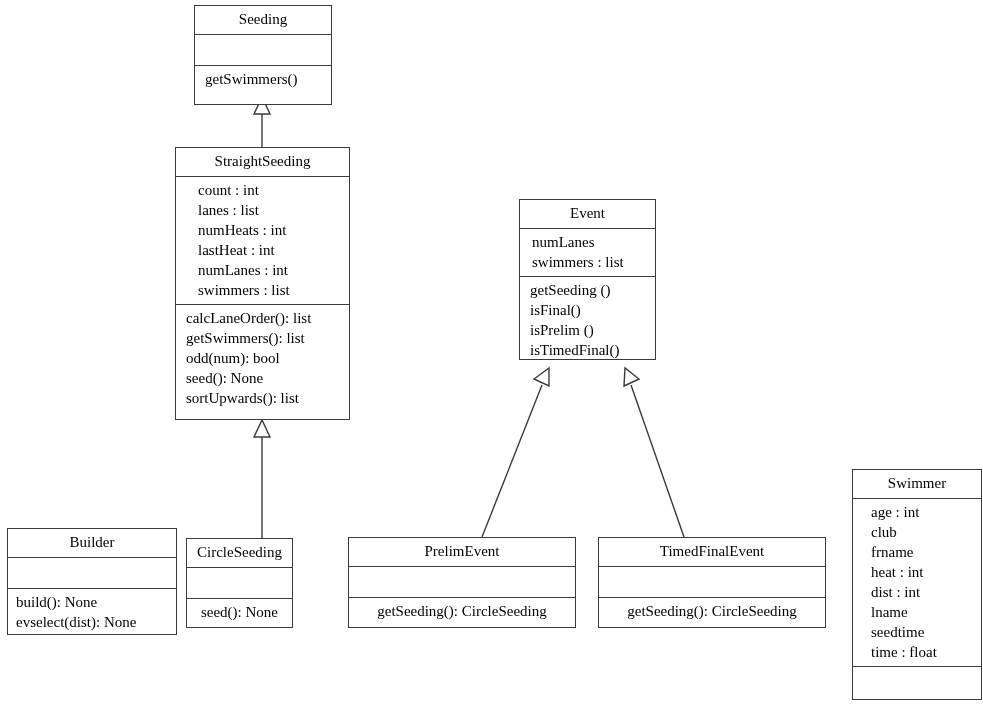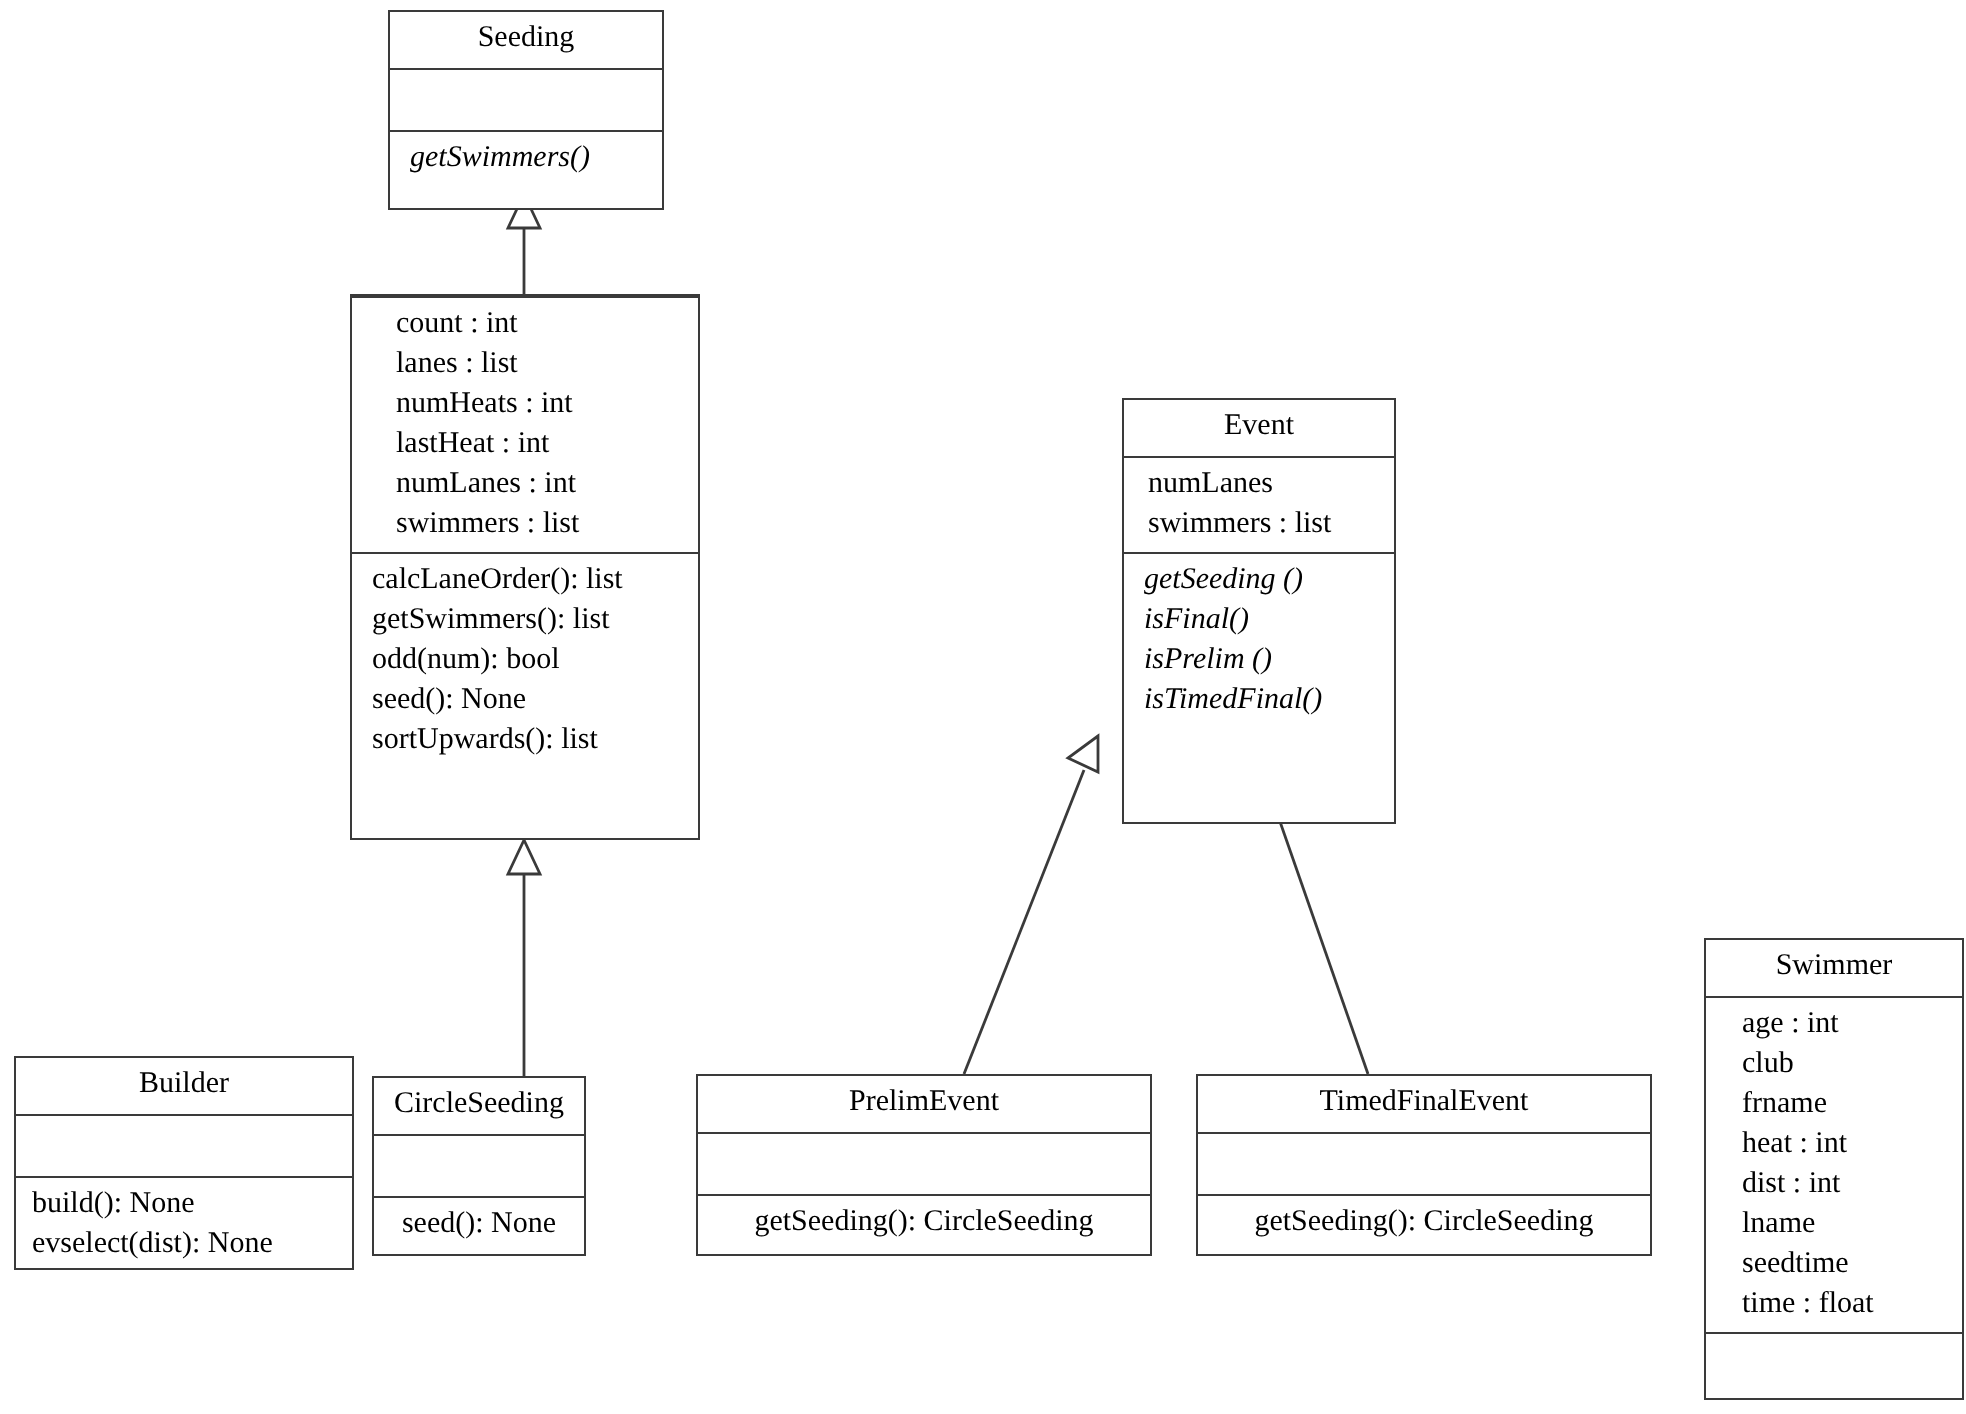--- a/index.html
+++ b/index.html
@@ -49,21 +49,20 @@
     padding-left: 4px;
     text-align: center;
   }
   .member {
     font-size: 15px;
     line-height: 20px;
     color: #000;
     white-space: nowrap;
   }
   .member.italic {
-    font-style: italic;
   }
   .empty-compartment {
     height: 30px;
   }
   svg.edges {
     position: absolute;
     left: 0;
     top: 0;
     width: 983px;
     height: 707px;
@@ -112,40 +111,41 @@
     <div class="uml-name">Seeding</div>
     <div class="divider"></div>
     <div class="uml-attrs empty-compartment"></div>
     <div class="divider"></div>
     <div class="uml-ops">
       <div class="member italic">getSwimmers()</div>
     </div>
   </div>
 
   <div class="uml-class" style="left:175px; top:147px; width:175px; height:273px;">
+    <div class="uml-name">StraightSeeding</div>
     <div class="divider"></div>
     <div class="uml-attrs">
       <div class="member">count : int</div>
       <div class="member">lanes : list</div>
       <div class="member">numHeats : int</div>
       <div class="member">lastHeat : int</div>
       <div class="member">numLanes : int</div>
       <div class="member">swimmers : list</div>
     </div>
     <div class="divider"></div>
     <div class="uml-ops">
       <div class="member">calcLaneOrder(): list</div>
       <div class="member">getSwimmers(): list</div>
       <div class="member">odd(num): bool</div>
       <div class="member">seed(): None</div>
       <div class="member">sortUpwards(): list</div>
     </div>
   </div>
 
-  <div class="uml-class" style="left:519px; top:199px; width:137px; height:213px;margin-left:42px;">
+  <div class="uml-class" style="left:519px; top:199px; width:137px; height:161px;">
     <div class="uml-name">Event</div>
     <div class="divider"></div>
     <div class="uml-attrs" style="padding-left:12px;">
       <div class="member">numLanes</div>
       <div class="member">swimmers : list</div>
     </div>
     <div class="divider"></div>
     <div class="uml-ops">
       <div class="member italic">getSeeding ()</div>
       <div class="member italic">isFinal()</div>

